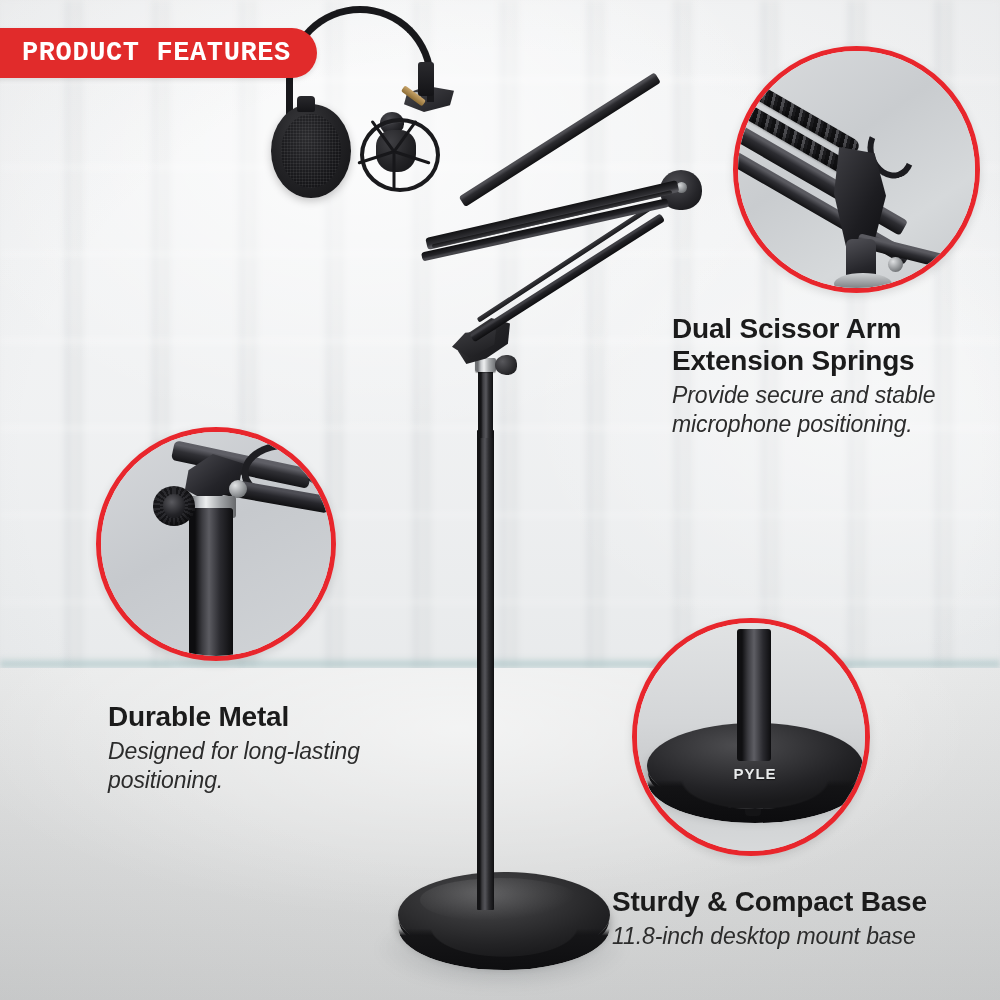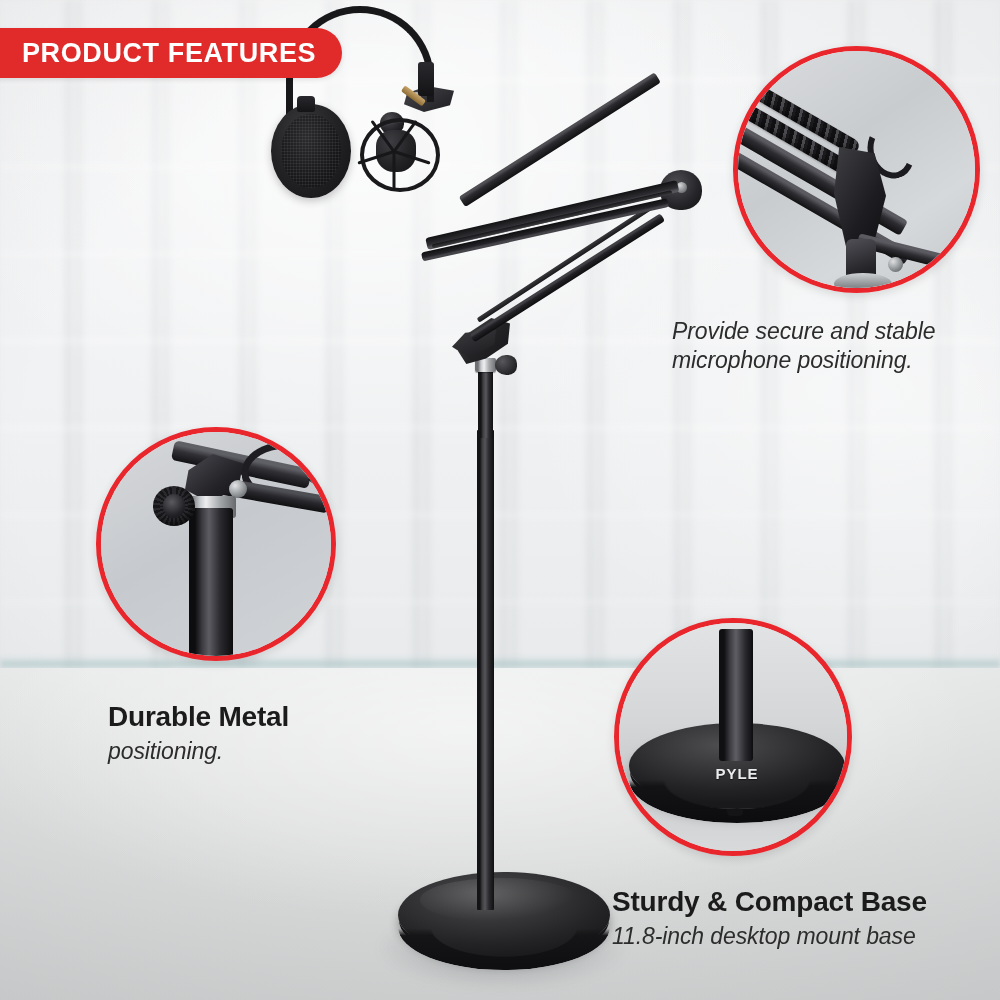--- a/index.html
+++ b/index.html
@@ -55,21 +55,21 @@
     position:absolute;left:-16px;top:28px;height:50px;
     padding:0 26px 0 38px;
     display:flex;align-items:center;
     background:#e12b2b;
     border-radius:0 26px 26px 0;
     box-shadow:0 2px 5px rgba(0,0,0,.10);
     z-index:30;
   }
   .badge-text{
     color:#fff;font-size:27px;font-weight:bold;letter-spacing:.6px;
-    font-family:Liberation Sans, sans-serif;white-space:nowrap;
+    font-family:Liberation Mono, monospace;white-space:nowrap;
   }
 
   
   .product{position:absolute;left:0;top:0;width:1000px;height:1000px;z-index:10;}
 
   
   .base-shadow{
     position:absolute;left:378px;top:912px;width:248px;height:78px;
     border-radius:50%;
     background:radial-gradient(ellipse at 50% 45%, rgba(90,95,100,.42), rgba(140,145,150,0) 72%);
@@ -366,21 +366,21 @@
     background:radial-gradient(circle at 34% 30%,#e2e4e6,#8e9194 58%,#4f5153);
   }
   .m-clip{
     position:absolute;left:140px;top:10px;width:66px;height:42px;
     border:7px solid #1e1e22;border-radius:50%;
     border-bottom-color:transparent;
     transform:rotate(-8deg);
   }
 
   
-  #inset-base{left:614px;top:618px;width:238px;height:238px;}
+  #inset-base{left:632px;top:618px;width:238px;height:238px;}
   #inset-base .bgfill{
     position:absolute;inset:-10px;
     background:linear-gradient(180deg,#e2e4e5 0%,#d4d6d8 44%,#c9cbcd 64%,#d9dbdc 100%);
   }
   .b-pole{
     position:absolute;left:100px;top:6px;width:34px;height:132px;
     background:linear-gradient(90deg,#101012 0 5px,#3c3c41 11px,#5e5e64 17px,#2a2a2f 26px,#0d0d0f 34px);
     border-radius:3px;
   }
   .b-disc{
@@ -521,31 +521,36 @@
       <div class="bgfill"></div>
       <div class="b-disc"></div>
       <div class="b-disc-edge"></div>
       <div class="b-pole"></div>
       <div class="b-foot"></div>
       <div class="b-logo">PYLE</div>
     </div>
   </div>
 
   <div class="caption" id="cap-springs">
+    <div class="cap-title">
+      <div>Dual Scissor Arm</div>
+      <div>Extension Springs</div>
+    </div>
     <div class="cap-body">
       <div>Provide secure and stable</div>
       <div>microphone positioning.</div>
     </div>
   </div>
 
   <div class="caption" id="cap-metal">
     <div class="cap-title">
       <div>Durable Metal</div>
     </div>
     <div class="cap-body">
+      <div>Designed for long-lasting</div>
       <div>positioning.</div>
     </div>
   </div>
 
   <div class="caption" id="cap-base">
     <div class="cap-title">
       <div>Sturdy &amp; Compact Base</div>
     </div>
     <div class="cap-body">
       <div>11.8-inch desktop mount base</div>

